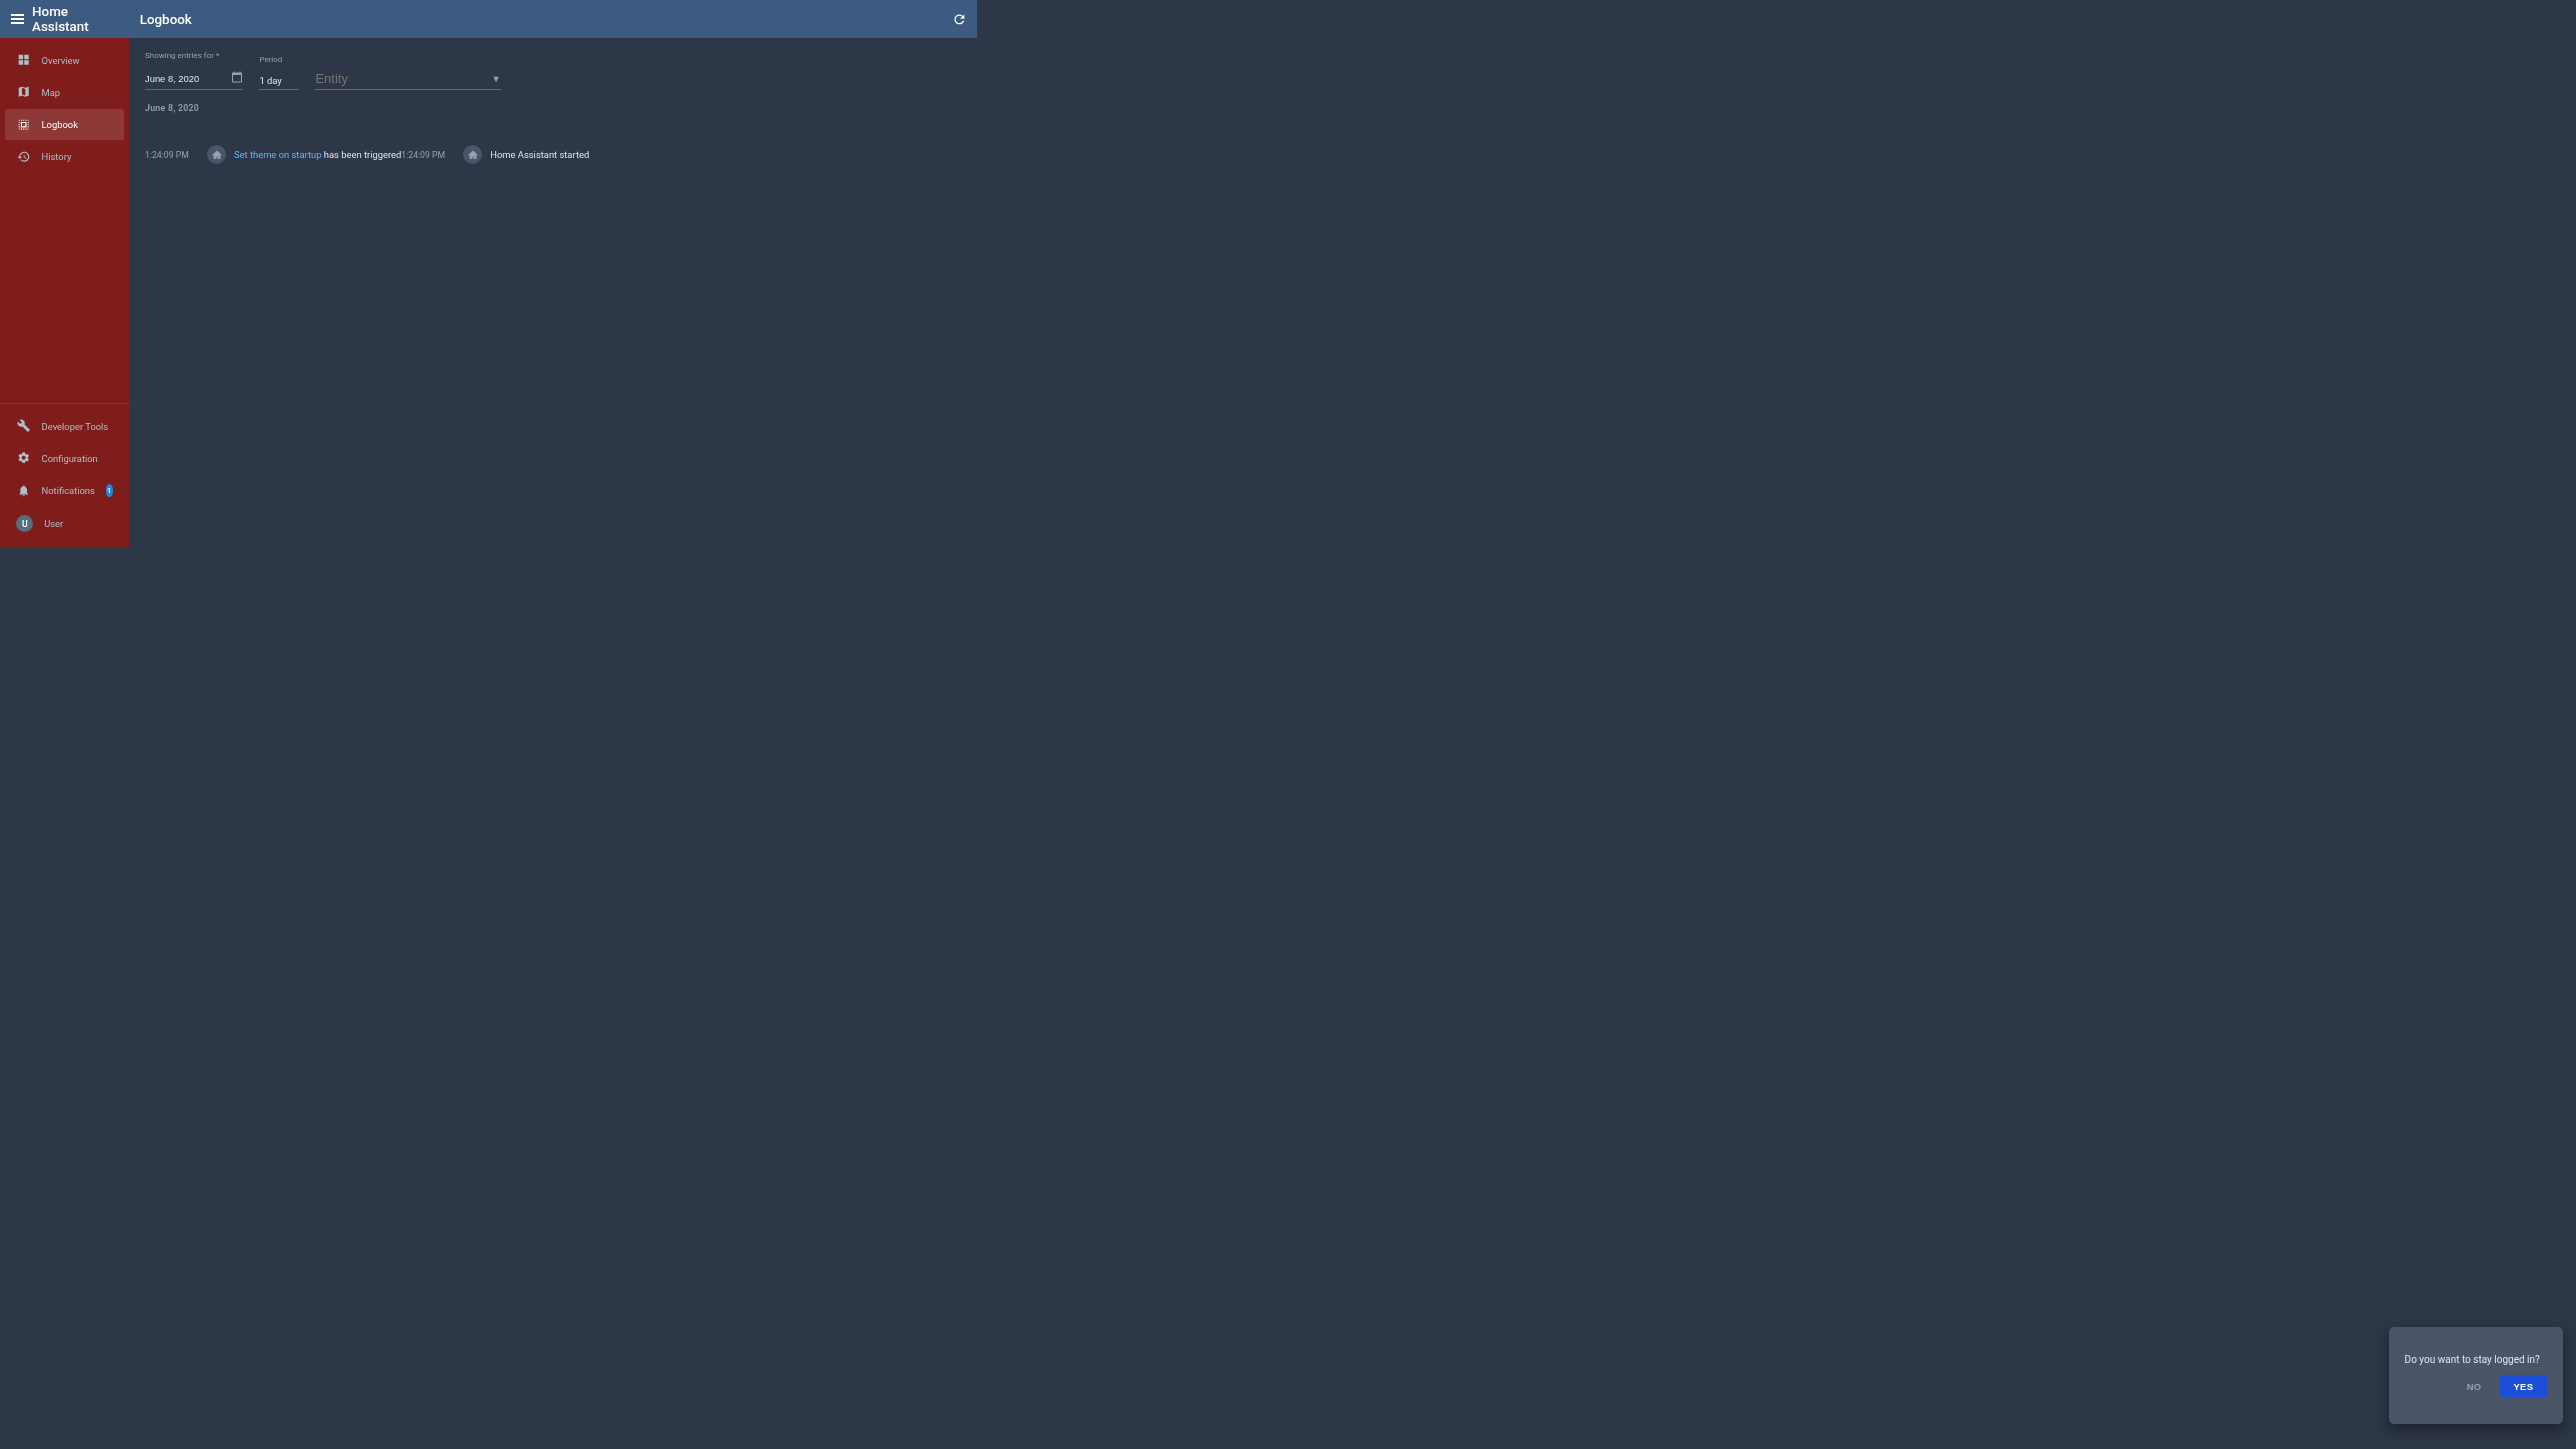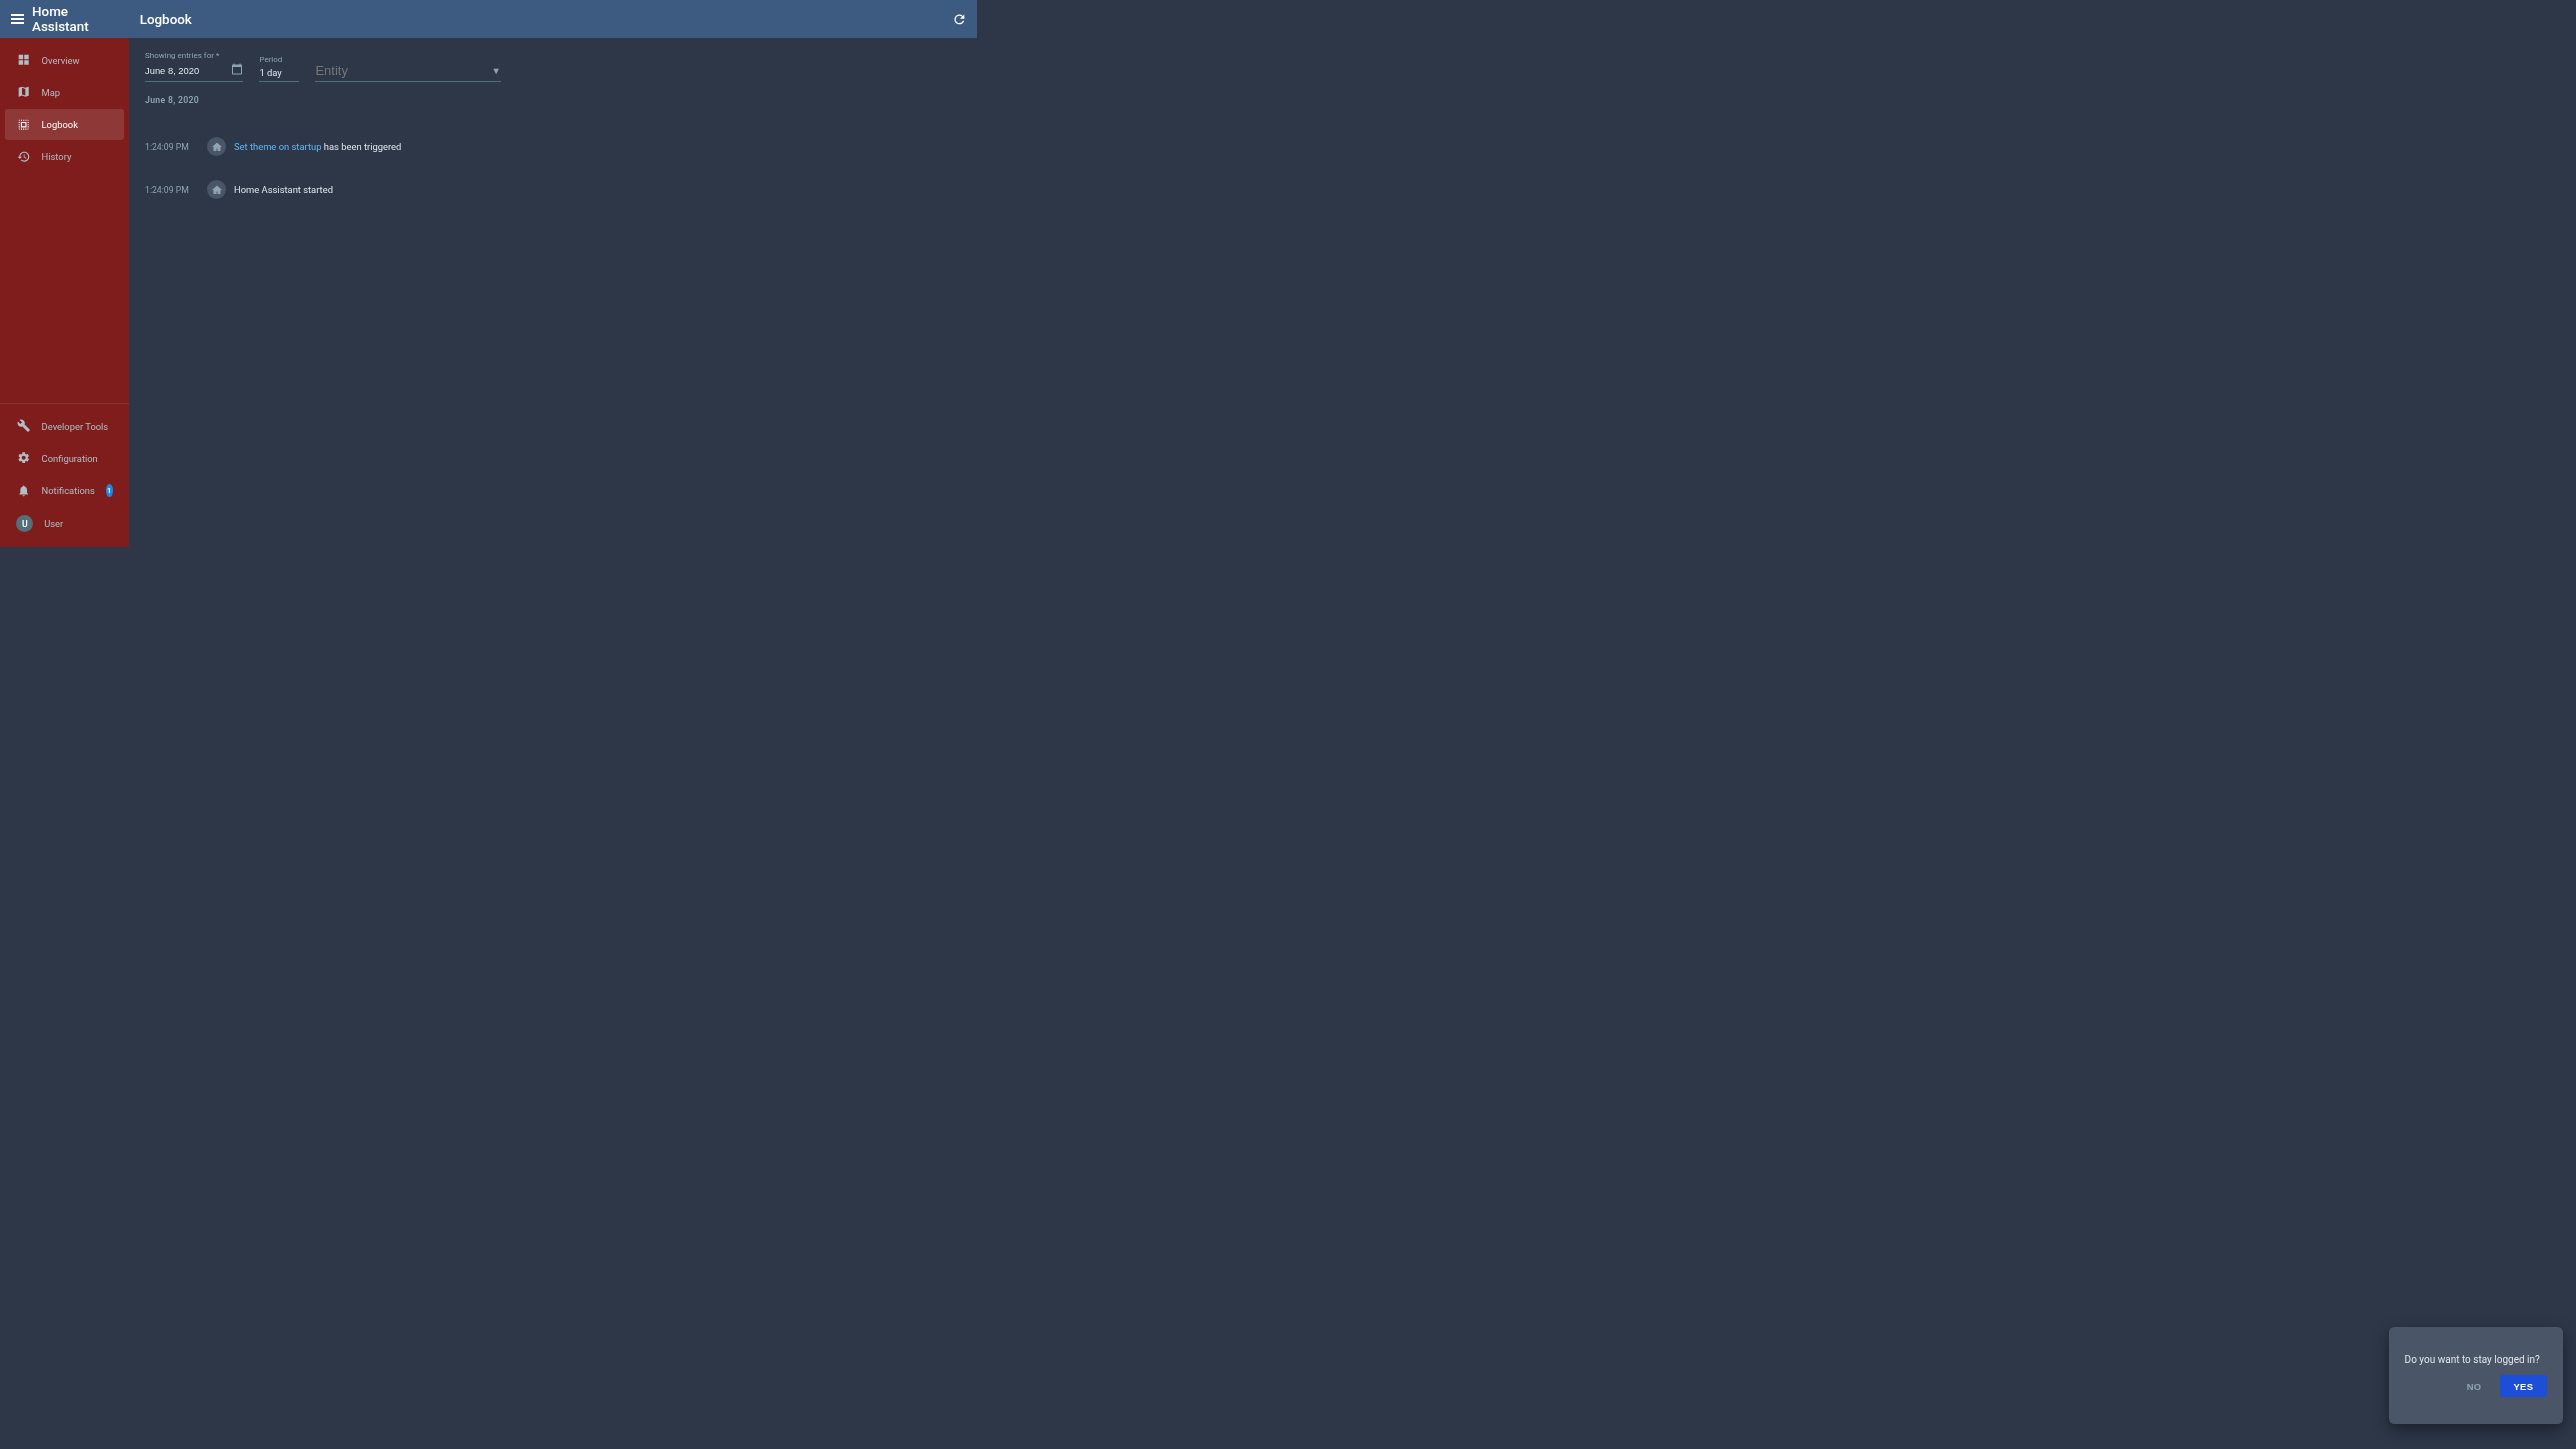--- a/index.html
+++ b/index.html
@@ -119,21 +119,21 @@
     }
     .filter-row {
       display: flex;
       align-items: flex-end;
       gap: 16px;
       margin-bottom: 13.4px;
     }
     .filter-group {
       display: flex;
       flex-direction: column;
-      gap: 0;
+      gap: 8px;
     }
     .filter-label {
       font-size: 8px;
       color: #90a4ae;
     }
     .filter-input-wrap {
       display: flex;
       align-items: center;
       gap: 5.4px;
       border-bottom: 0.7px solid #546e7a;
@@ -181,22 +181,22 @@
     }
     .date-section-header {
       font-size: 8.7px;
       font-weight: 600;
       color: #90a4ae;
       margin-bottom: 8px;
       letter-spacing: 0.3px;
     }
     .log-entries {
       display: flex;
-      flex-direction: column;
-      gap: 16px;
+      flex-direction: row;
+      gap: 0;
       margin-top: 28px;
     }
     .log-entry {
       display: flex;
       align-items: center;
       gap: 8px;
       padding: 4px 0;
     }
     .log-time {
       font-size: 8.7px;

